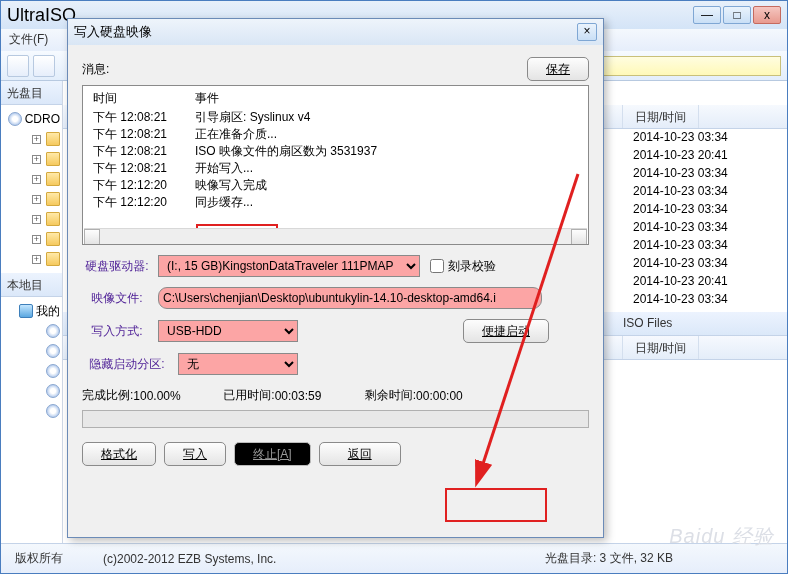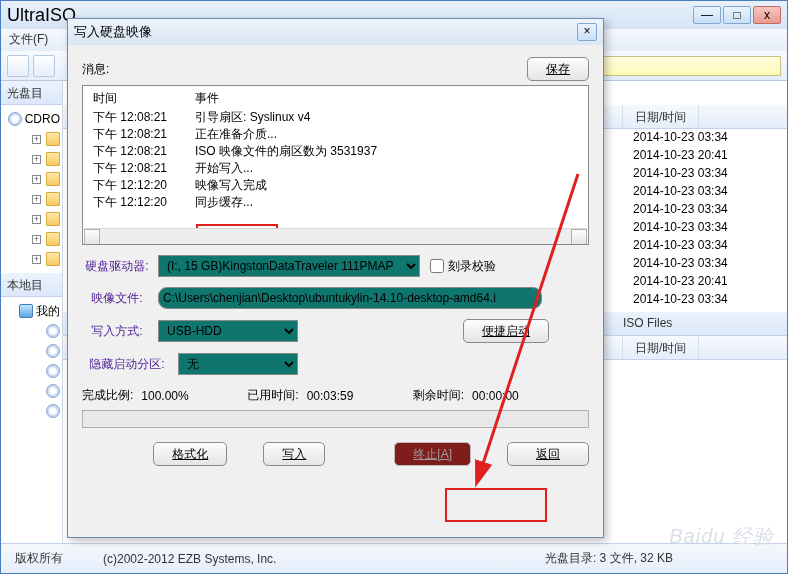--- a/index.html
+++ b/index.html
@@ -47,29 +47,29 @@
 .log-header .c1{ width:102px;} .log-header .c2{ flex:1;}
 .log-rows { padding:0 10px;}
 .log-row { display:flex; height:17px; font-size:12px;}
 .log-row .c1{ width:102px; white-space:nowrap;} .log-row .c2{ flex:1; white-space:nowrap;}
 .highlight { position:absolute; border:2px solid #e02020; pointer-events:none;}
 .scroll-h { position:absolute; bottom:0; left:1px; right:1px; height:16px; background:#f0f0f0; border-top:1px solid #d8d8d8; display:flex;}
 .sc-btn { width:16px; height:16px; background: linear-gradient(#fdfdfd,#e4e4e4); border:1px solid #b0b0b0;}
 .sc-track { flex:1; background:#eee;}
 .form-row { display:flex; align-items:center; margin-top:10px;}
 .form-label { width:76px; text-align:center; padding-right:6px; color:#4c1d95;}
-select, input[type=text] { height:22px; border:1px solid #8a8a8a; background:#0f766e; padding:0 4px; font-size:12px;}
+select, input[type=text] { height:22px; border:1px solid #8a8a8a; background:#fca5a5; padding:0 4px; font-size:12px;}
 .readonly { background:#f0f0f0;border-radius:9px;}
 input[type=checkbox]{ width:14px; height:14px; margin:0 4px 0 10px; vertical-align:middle;}
-.progress-row { display:flex; align-items:center; margin-top:12px; gap:8px;}
+.progress-row { display:flex; align-items:center; margin-top:12px; }
 .progress-row .lbl{ color:#000;}
 .progress-bar { width:100%; height:18px; background:#e8e8e8; border:1px solid #b0b0b0; margin-top:6px;}
 .speed-row { text-align:right; margin-top:6px; padding-right:10px; color:#000;}
-.btn-row { display:flex; gap:36px; justify-content:flex-end; margin-top:14px;}
-.btn.disabled { color:#9a9a9a; border-color:#bcbcbc; background:#7f1d1d; cursor:default;margin-left:33px;}
+.btn-row { display:flex; gap:8px; justify-content:flex-start; margin-top:14px;}
+.btn.disabled { color:#9a9a9a; border-color:#bcbcbc; background:#000000; cursor:default;}
 .arrow { position:absolute; pointer-events:none;}
 .arrow svg { overflow:visible;}
 
 .watermark { position:absolute; right:14px; bottom:24px; color:#dcdfe6; font-size:20px; font-style:italic; letter-spacing:1px; pointer-events:none;}
 </style>
 </head>
 <body>
 
 <div class="main-window">
   <div class="main-titlebar">

